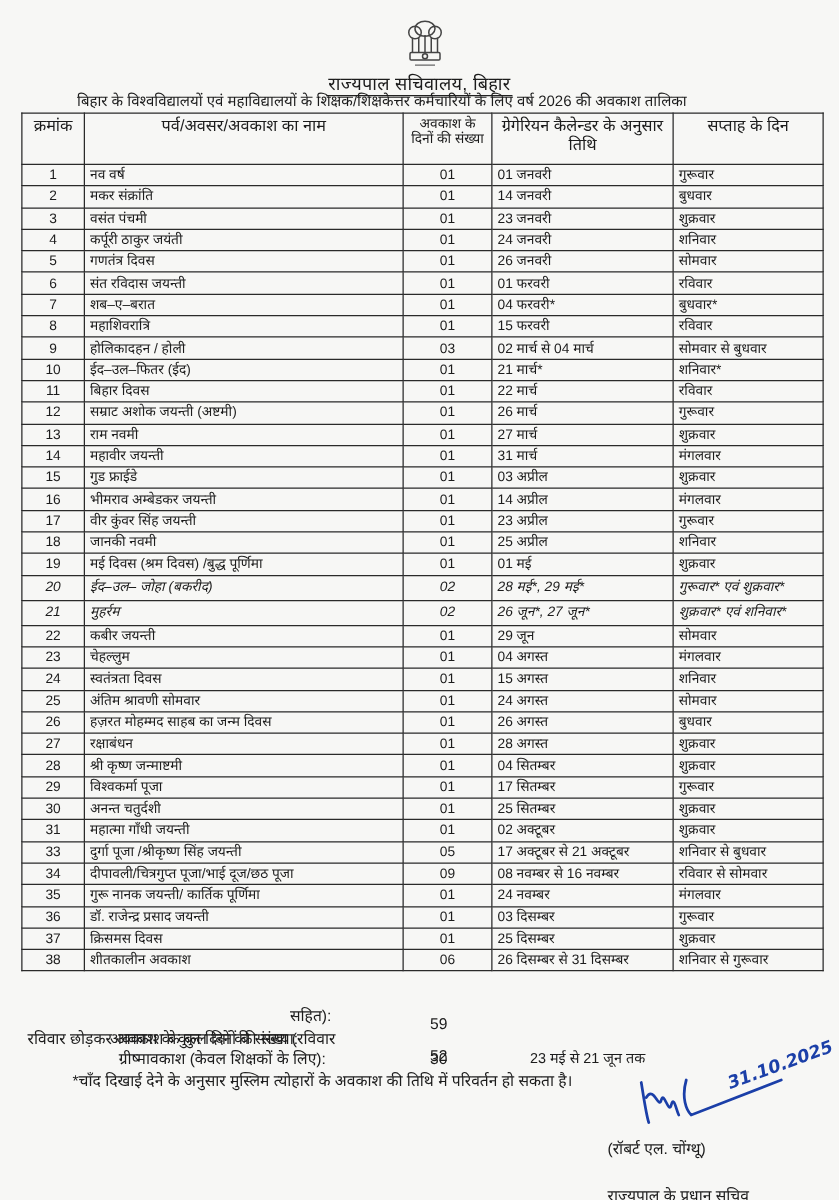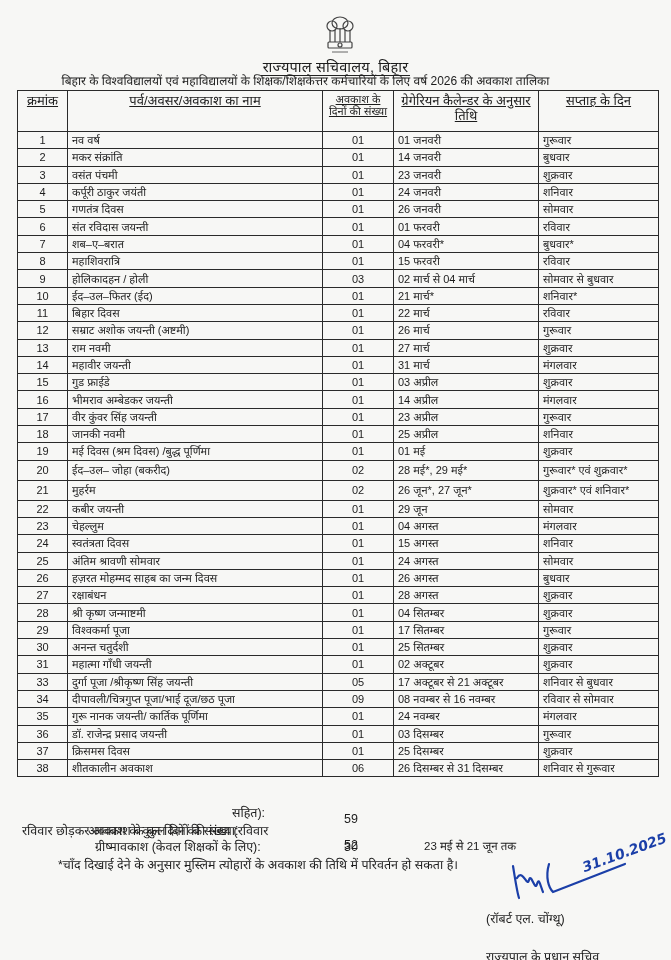--- a/index.html
+++ b/index.html
@@ -25,25 +25,25 @@
   table.holidays {
     position: absolute; left: 17px; top: 90px;
     width: 641px; border-collapse: collapse; table-layout: fixed;
     font-size: 11px;
   }
   table.holidays th, table.holidays td {
     border: 1px solid #2a2a2a; padding: 0 4px; overflow: hidden; white-space: nowrap;
   }
   table.holidays th {
     font-weight: normal; vertical-align: top; font-size: 13px; line-height: 15px;
-    height: 38px; padding-top: 2px; text-align: center; text-decoration: underline;
+    height: 38px; padding-top: 2px; text-align: center;
   }
   table.holidays th.small { font-size: 11px; line-height: 12px; }
   table.holidays td { height: 16.3px; line-height: 16px; }
-  table.holidays tr.tall td { height: 19px; }
+  table.holidays tr.tall td { height: 19px; font-style: italic; }
   td.sn { text-align: center; }
   td.days { text-align: center; }
   .summary { position: absolute; font-size: 12.5px; white-space: nowrap; }
   .summary.num { font-weight: normal; }
   .footnote {
     position: absolute; left: 58px; top: 856px; font-size: 12.5px; white-space: nowrap;
   }
   .signature { position: absolute; left: 505px; top: 858px; width: 150px; height: 48px; }
   .signer-name { position: absolute; left: 486px; top: 910px; font-size: 12.5px; }
   .signer-title { position: absolute; left: 486px; top: 928px; font-size: 12.5px; margin-top: 20px; }

